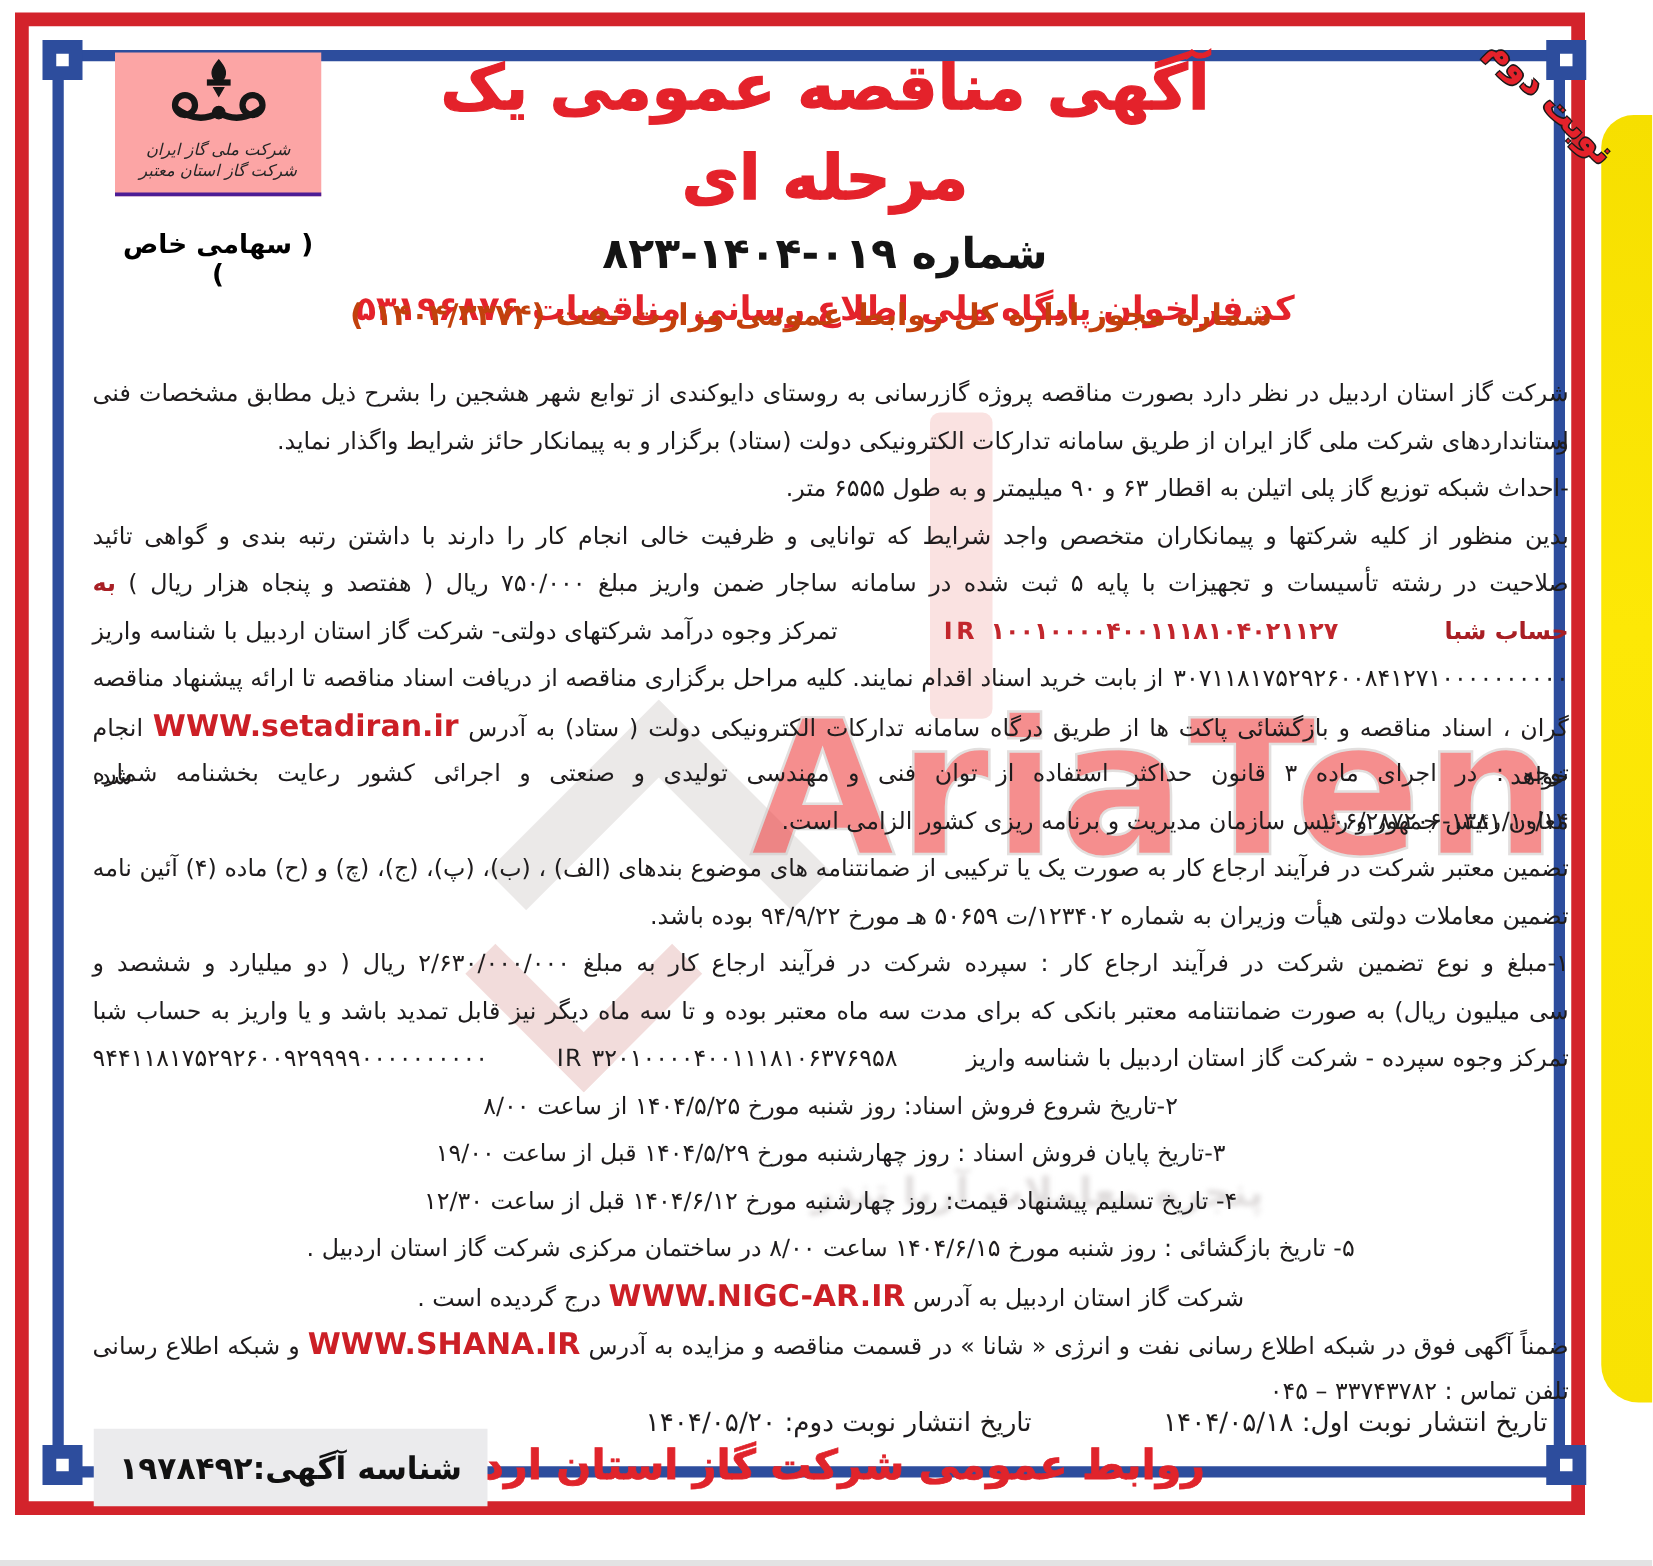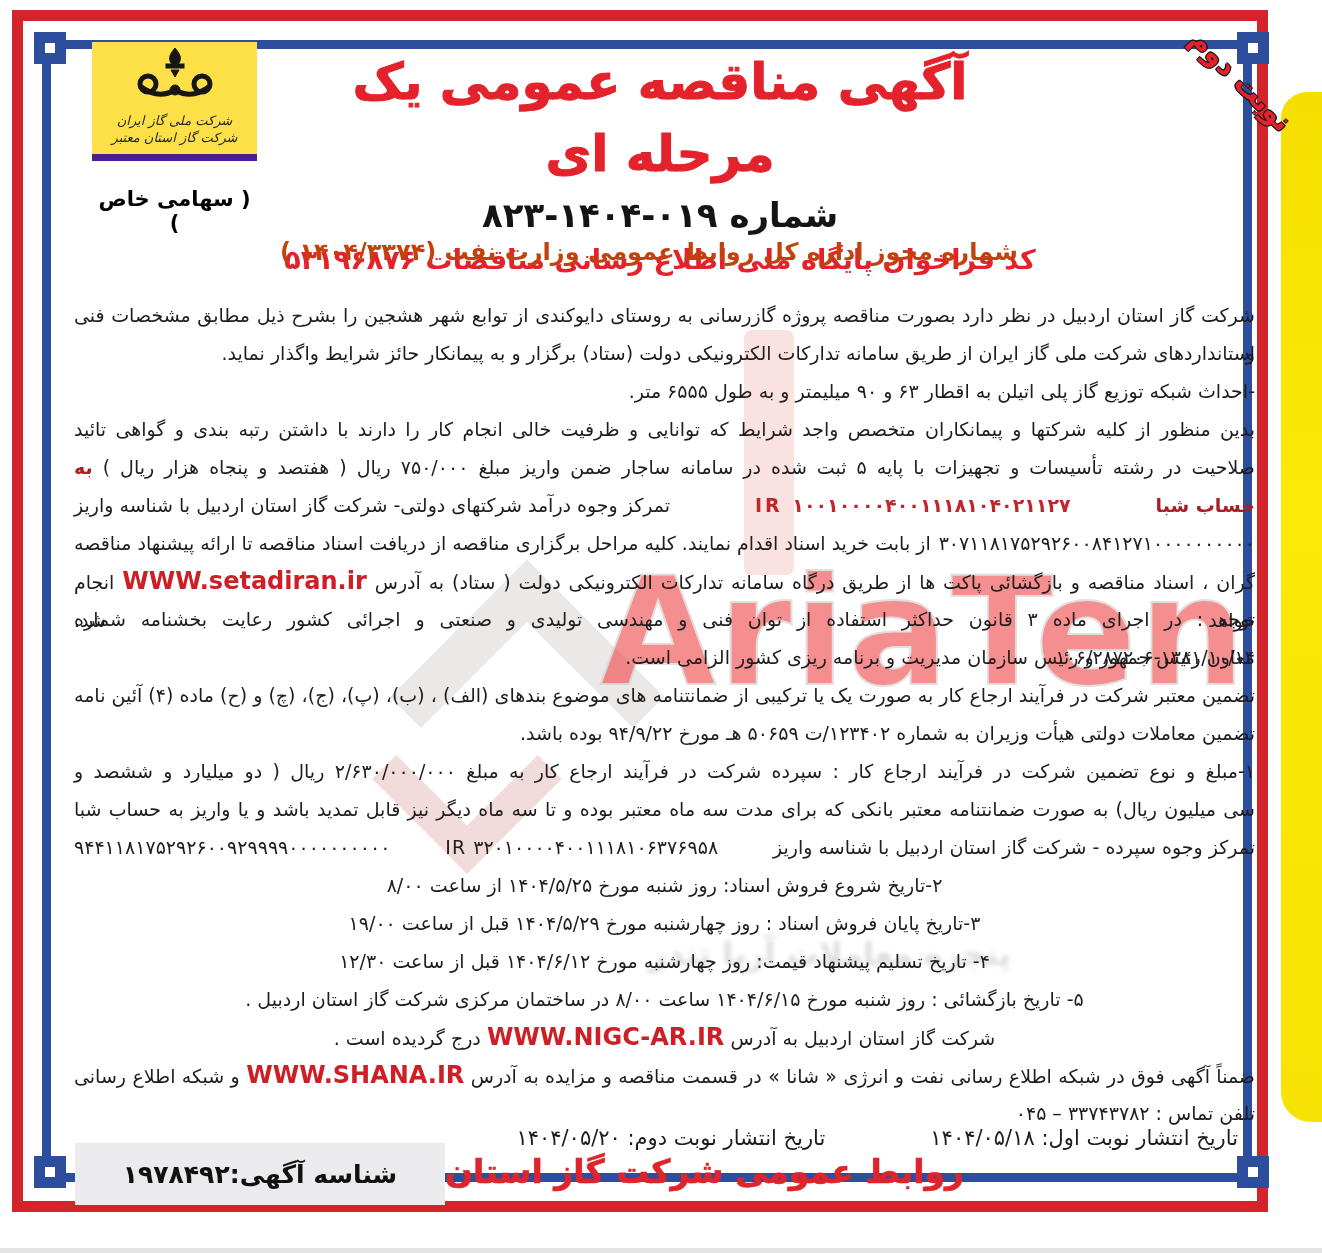--- a/index.html
+++ b/index.html
@@ -31,28 +31,28 @@
   .wm-bar{position:absolute;left:744px;top:330px;width:50px;height:245px;
         background:#f5cbc9;opacity:.55;border-radius:8px;}
   .wm-brand{position:absolute;left:600px;top:545px;font-size:150px;font-weight:bold;
         color:#ef4444;-webkit-text-stroke:2px #cfcac9;opacity:.6;letter-spacing:2px;
         font-family:"DejaVu Sans",sans-serif;}
   .wm-caption{position:absolute;left:470px;top:935px;width:720px;text-align:center;
         font-size:32px;font-weight:bold;color:#e0dddd;letter-spacing:8px;
         filter:blur(2px);direction:rtl;}
   
   .logo{position:absolute;left:92px;top:42px;width:165px;text-align:center;z-index:2;}
-  .logo-img{background:#fde047;border-bottom:7px solid #4c1d95;padding:4px 6px 8px;}
+  .logo-img{background:#fca5a5;border-bottom:3px solid #4c1d95;padding:4px 6px 8px;}
   .logo-script{font-size:13px;line-height:17px;color:#262626;filter:blur(.4px);
         font-style:italic;direction:rtl;}
   .company-type{margin-top:26px;font-size:21px;font-weight:bold;direction:rtl;color:#000000;}
   .badge{position:absolute;left:1176px;top:64px;z-index:2;transform:rotate(45deg);
         font-size:28px;font-weight:bold;color:#e4222b;direction:rtl;
         text-shadow:1px 1px 0 #1a1a1a,-1px -1px 0 #1a1a1a,1px -1px 0 #1a1a1a,-1px 1px 0 #1a1a1a;}
-  .titles{position:absolute;left:280px;top:46px;width:760px;text-align:center;z-index:2;direction:rtl;}
+  .titles{position:absolute;left:280px;top:34px;width:760px;text-align:center;z-index:2;direction:rtl;}
   .main-title{margin:0;font-size:50px;line-height:72px;font-weight:bold;color:#e4222b;
         -webkit-text-stroke:1px #e4222b;}
   .number-line{font-size:34px;line-height:50px;font-weight:bold;color:#141414;}
   .number-line .val{display:inline-block;direction:ltr;letter-spacing:1px;}
   .code-line{font-size:27px;line-height:40px;font-weight:bold;color:#e4222b;}
   .permit-line{position:absolute;left:280px;top:238px;width:760px;text-align:left;z-index:2;
         font-size:24px;font-weight:bold;color:#c2410c;direction:rtl;}
   
   .body-text{position:absolute;left:74px;top:296px;width:1181px;z-index:2;direction:rtl;}
   .ln{height:38px;line-height:38px;font-size:19px;color:#1f1c1d;white-space:nowrap;}
@@ -64,21 +64,21 @@
   .iban{direction:ltr;unicode-bidi:isolate;color:#c2262c;font-weight:bold;letter-spacing:3px;}
   .iban2{direction:ltr;unicode-bidi:isolate;letter-spacing:1px;}
   .url{color:#cc1f26;font-weight:bold;font-size:24px;direction:ltr;unicode-bidi:isolate;}
   .ltr-num{direction:ltr;unicode-bidi:isolate;}
   
   .dates-row{position:absolute;left:57px;top:1120px;width:1181px;z-index:2;direction:rtl;
         display:flex;justify-content:flex-start;gap:105px;font-size:21px;line-height:36px;}
   .signature{position:absolute;left:57px;top:1144px;width:1181px;z-index:3;text-align:center;
         font-size:33px;line-height:56px;font-weight:bold;color:#e0242b;direction:rtl;
         -webkit-text-stroke:.6px #e0242b;}
-  .ad-id-box{position:absolute;left:75px;top:1143px;width:370px;height:62px;z-index:4;
+  .ad-id-box{position:absolute;left:75px;top:1143px;width:315px;height:62px;z-index:4;
         background:#ebebed;display:flex;align-items:center;justify-content:center;
         font-size:25px;font-weight:bold;color:#111;direction:rtl;}
 </style>
 </head>
 <body>
 
 <div class="page">
 
   <div class="yellow-strip"></div>
   <div class="bottom-scan-edge"></div>

